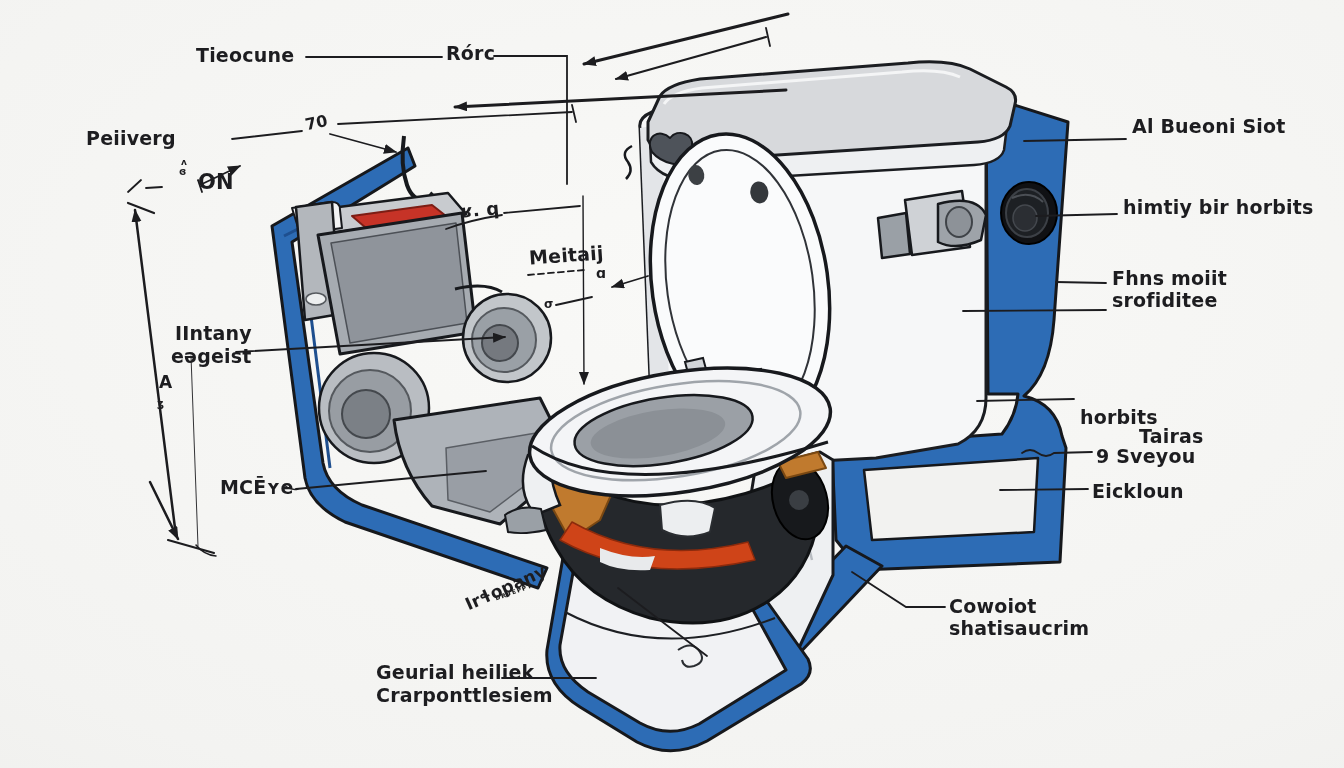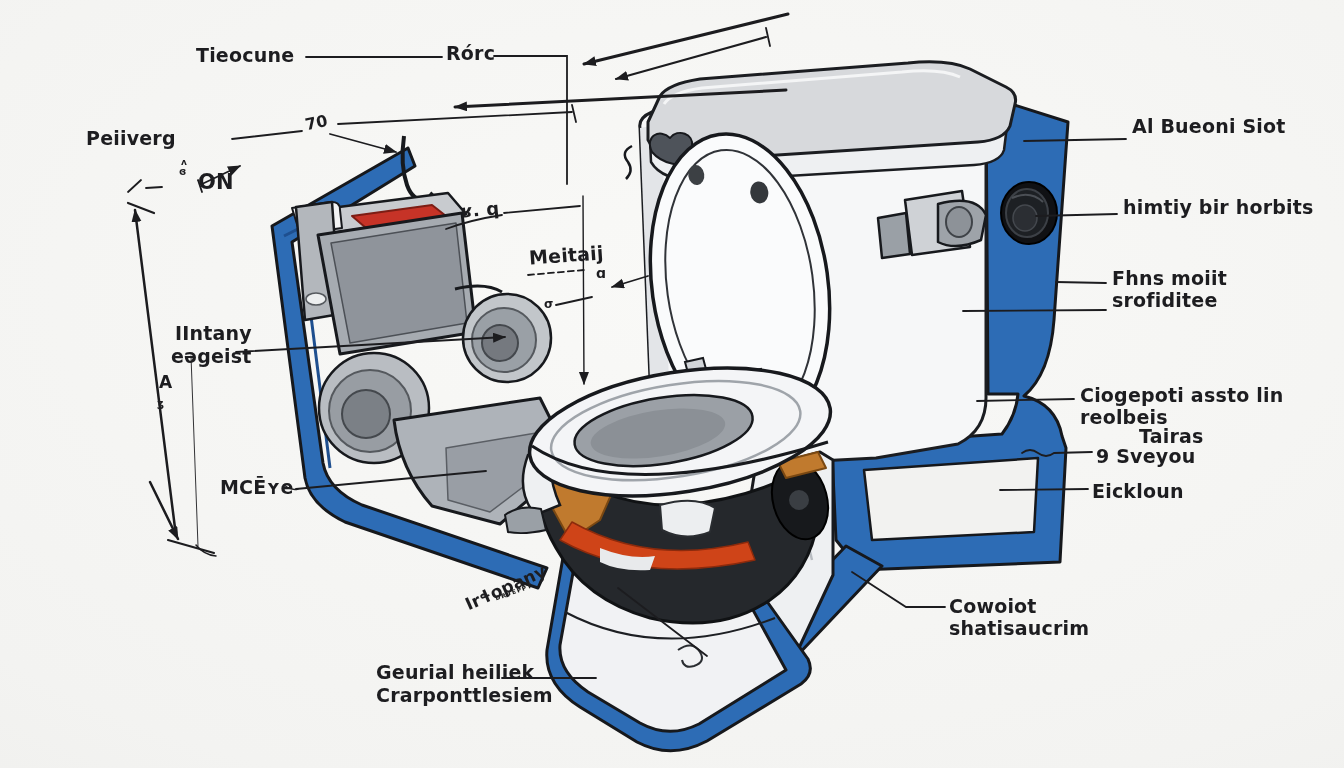--- a/index.html
+++ b/index.html
@@ -215,22 +215,21 @@
 <div class="lbl" style="left:171px;top:346px;">eəgeist</div>
 <div class="lbl" style="left:159px;top:372px;font-size:17px;">A</div>
 <div class="lbl sm" style="left:157px;top:393px;">ʒ</div>
 <div class="lbl" style="left:220px;top:477px;">MCĒʏe</div>
 <div class="lbl" style="left:596px;top:263px;font-size:14px;">ɑ</div>
 <div class="lbl" style="left:544px;top:294px;font-size:12px;">σ</div>
 <div class="lbl" style="left:1132px;top:116px;">Al Bueoni Siot</div>
 <div class="lbl" style="left:1123px;top:197px;">himtiy bir horbits</div>
 <div class="lbl" style="left:1112px;top:268px;">Fhns moiit</div>
 <div class="lbl" style="left:1112px;top:290px;">srofiditee</div>
-<div class="lbl" style="left:1080px;top:385px;">Ciogepoti assto lin</div>
-<div class="lbl" style="left:1080px;top:407px;">reolbeis</div>
+<div class="lbl" style="left:1080px;top:407px;">horbits</div>
 <div class="lbl" style="left:1103px;top:426px;margin-left:36px;">Tairas</div>
 <div class="lbl" style="left:1096px;top:446px;">9 Sveyou</div>
 <div class="lbl" style="left:1092px;top:481px;">Eickloun</div>
 <div class="lbl" style="left:949px;top:596px;">Cowoiot</div>
 <div class="lbl" style="left:949px;top:618px;">shatisaucrim</div>
 <div class="lbl" style="left:376px;top:662px;">Geurial heiliek</div>
 <div class="lbl" style="left:376px;top:685px;">Crarponttlesiem</div>
 <div class="lbl tiny" style="left:494px;top:581px;transform:rotate(-20deg);">ᴅʀᴊᴇᴘᴘᴛ</div>
 <div class="lbl" style="left:462px;top:596px;font-size:17px;transform:rotate(-24deg);transform-origin:left top;">Irɬopany</div>
 

